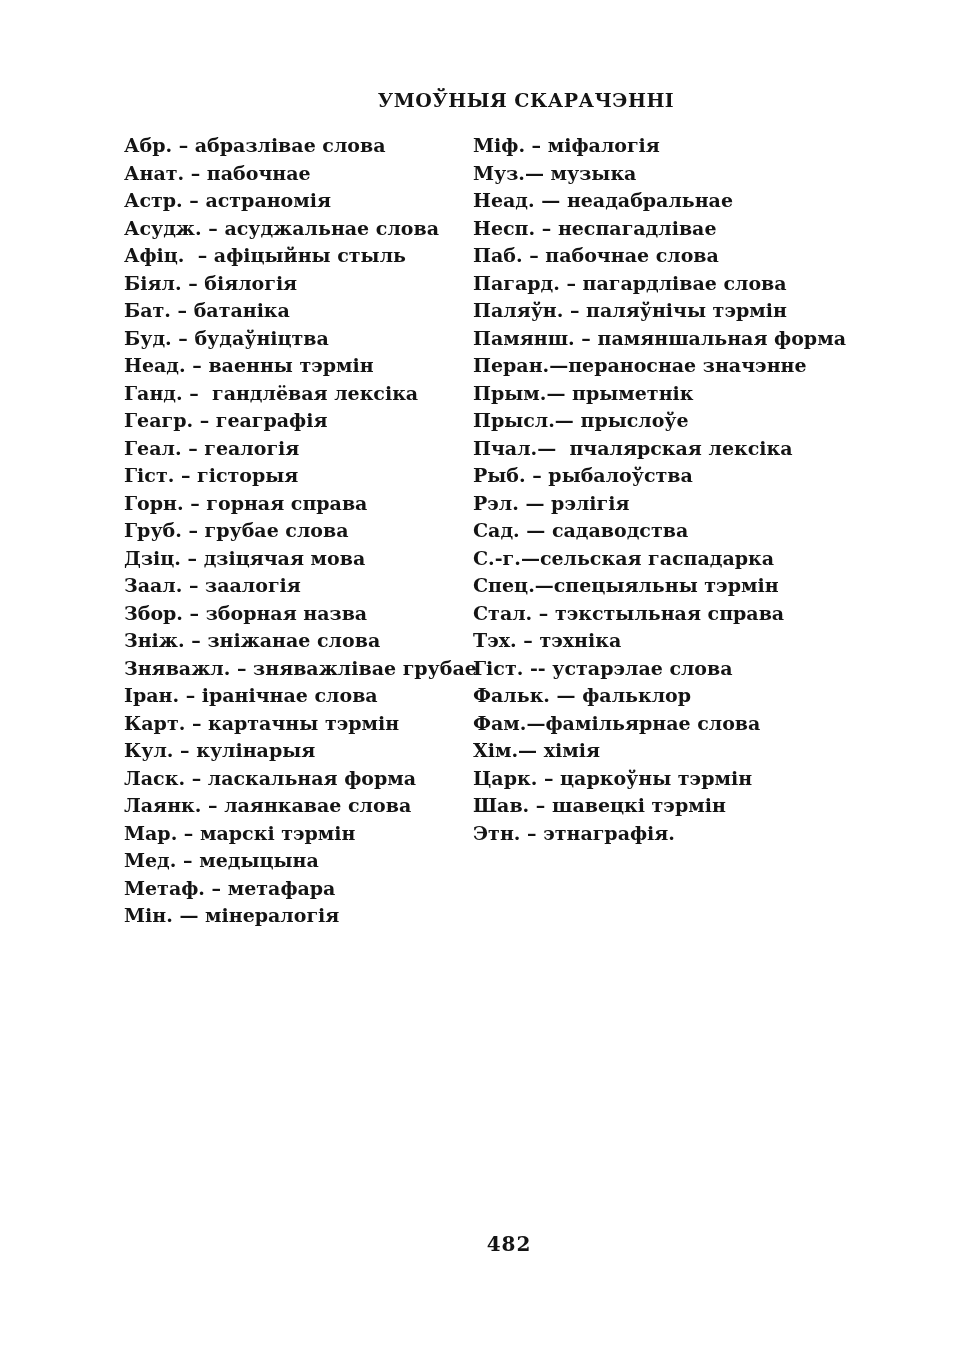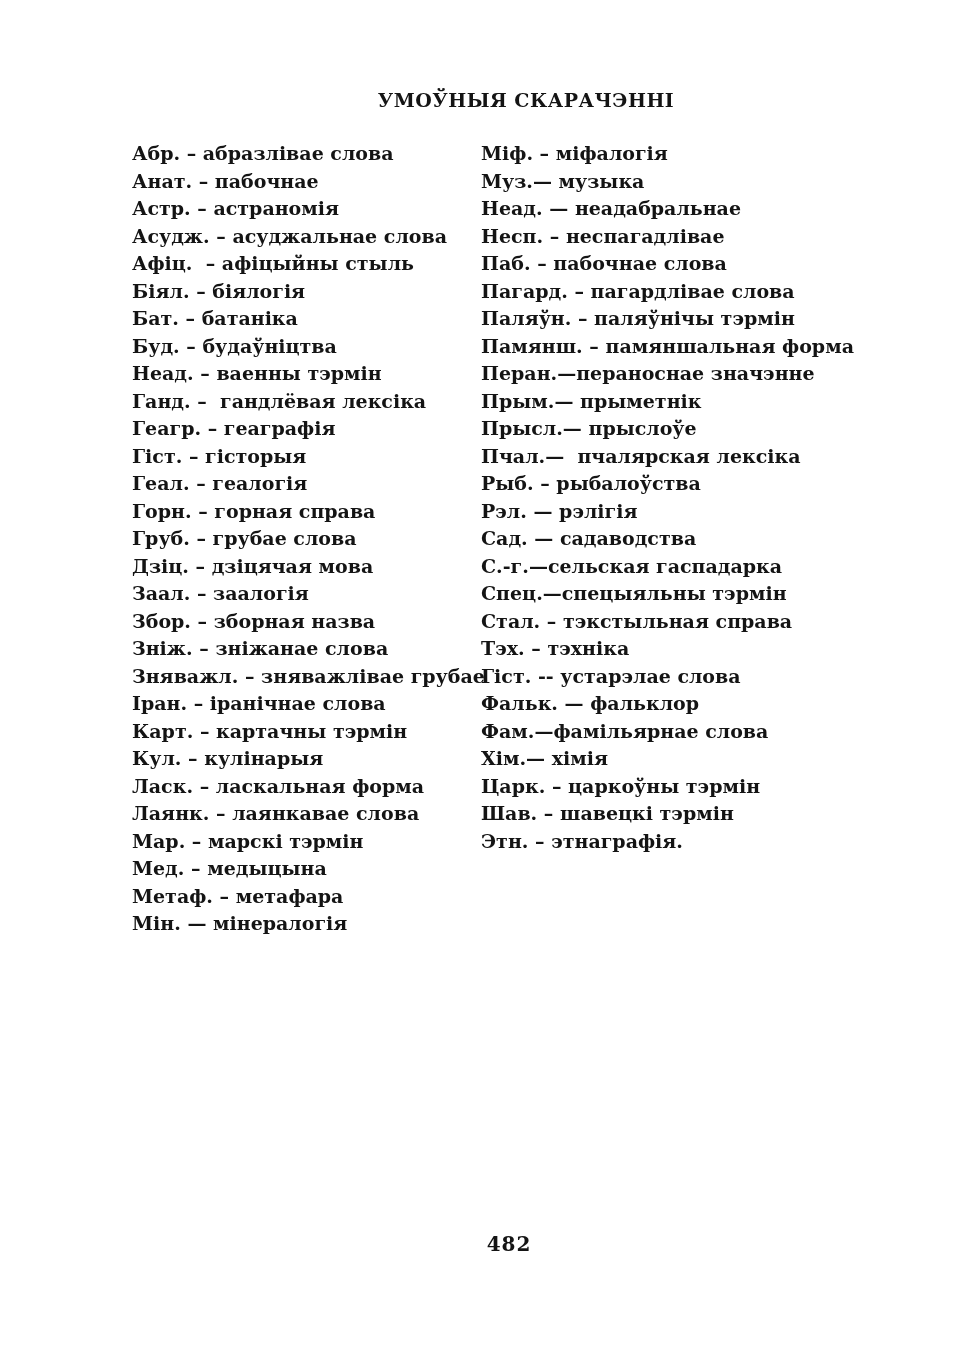--- a/index.html
+++ b/index.html
@@ -21,21 +21,21 @@
       width: 1052px;
       top: 76px;
       text-align: center;
       font-size: 19px;
       font-weight: bold;
       letter-spacing: 0.5px;
     }
     .col {
       position: absolute;
       top: 132px;
-      margin: 8px;
+      margin: 0;
       padding: 0;
       list-style: none;
     }
     .col-left { left: 124px; }
     .col-right { left: 473px; }
     .entry {
       height: 27.5px;
       line-height: 27.5px;
       font-size: 19px;
       font-weight: bold;
@@ -65,22 +65,22 @@
     <li class="entry"><span class="abbr">Анат.</span><span class="sep" style="white-space: pre;"> – </span><span class="meaning">пабочнае</span></li>
     <li class="entry"><span class="abbr">Астр.</span><span class="sep" style="white-space: pre;"> – </span><span class="meaning">астраномія</span></li>
     <li class="entry"><span class="abbr">Асудж.</span><span class="sep" style="white-space: pre;"> – </span><span class="meaning">асуджальнае слова</span></li>
     <li class="entry"><span class="abbr">Афіц.</span><span class="sep" style="white-space: pre;">  – </span><span class="meaning">афіцыйны стыль</span></li>
     <li class="entry"><span class="abbr">Біял.</span><span class="sep" style="white-space: pre;"> – </span><span class="meaning">біялогія</span></li>
     <li class="entry"><span class="abbr">Бат.</span><span class="sep" style="white-space: pre;"> – </span><span class="meaning">батаніка</span></li>
     <li class="entry"><span class="abbr">Буд.</span><span class="sep" style="white-space: pre;"> – </span><span class="meaning">будаўніцтва</span></li>
     <li class="entry"><span class="abbr">Неад.</span><span class="sep" style="white-space: pre;"> – </span><span class="meaning">ваенны тэрмін</span></li>
     <li class="entry"><span class="abbr">Ганд.</span><span class="sep" style="white-space: pre;"> –  </span><span class="meaning">гандлёвая лексіка</span></li>
     <li class="entry"><span class="abbr">Геагр.</span><span class="sep" style="white-space: pre;"> – </span><span class="meaning">геаграфія</span></li>
+    <li class="entry"><span class="abbr">Геал.</span><span class="sep" style="white-space: pre;"> – </span><span class="meaning">геалогія</span></li>
     <li class="entry"><span class="abbr">Гіст.</span><span class="sep" style="white-space: pre;"> – </span><span class="meaning">гісторыя</span></li>
-    <li class="entry"><span class="abbr">Геал.</span><span class="sep" style="white-space: pre;"> – </span><span class="meaning">геалогія</span></li>
     <li class="entry"><span class="abbr">Горн.</span><span class="sep" style="white-space: pre;"> – </span><span class="meaning">горная справа</span></li>
     <li class="entry"><span class="abbr">Груб.</span><span class="sep" style="white-space: pre;"> – </span><span class="meaning">грубае слова</span></li>
     <li class="entry"><span class="abbr">Дзіц.</span><span class="sep" style="white-space: pre;"> – </span><span class="meaning">дзіцячая мова</span></li>
     <li class="entry"><span class="abbr">Заал.</span><span class="sep" style="white-space: pre;"> – </span><span class="meaning">заалогія</span></li>
     <li class="entry"><span class="abbr">Збор.</span><span class="sep" style="white-space: pre;"> – </span><span class="meaning">зборная назва</span></li>
     <li class="entry"><span class="abbr">Зніж.</span><span class="sep" style="white-space: pre;"> – </span><span class="meaning">зніжанае слова</span></li>
     <li class="entry"><span class="abbr">Зняважл.</span><span class="sep" style="white-space: pre;"> – </span><span class="meaning">зняважлівае грубае</span></li>
     <li class="entry"><span class="abbr">Іран.</span><span class="sep" style="white-space: pre;"> – </span><span class="meaning">іранічнае слова</span></li>
     <li class="entry"><span class="abbr">Карт.</span><span class="sep" style="white-space: pre;"> – </span><span class="meaning">картачны тэрмін</span></li>
     <li class="entry"><span class="abbr">Кул.</span><span class="sep" style="white-space: pre;"> – </span><span class="meaning">кулінарыя</span></li>

